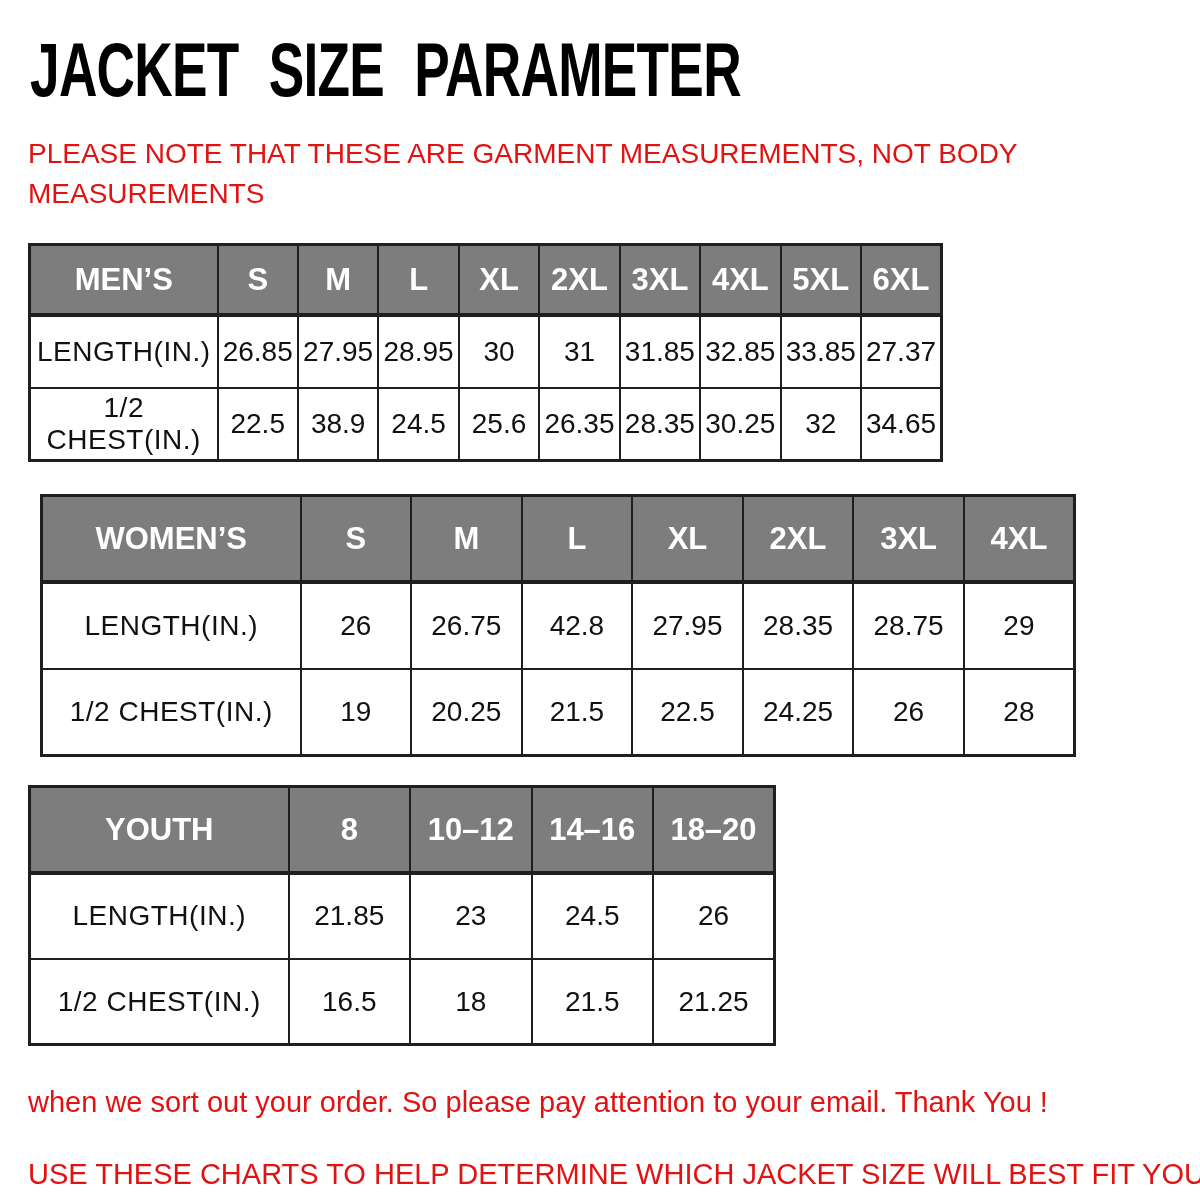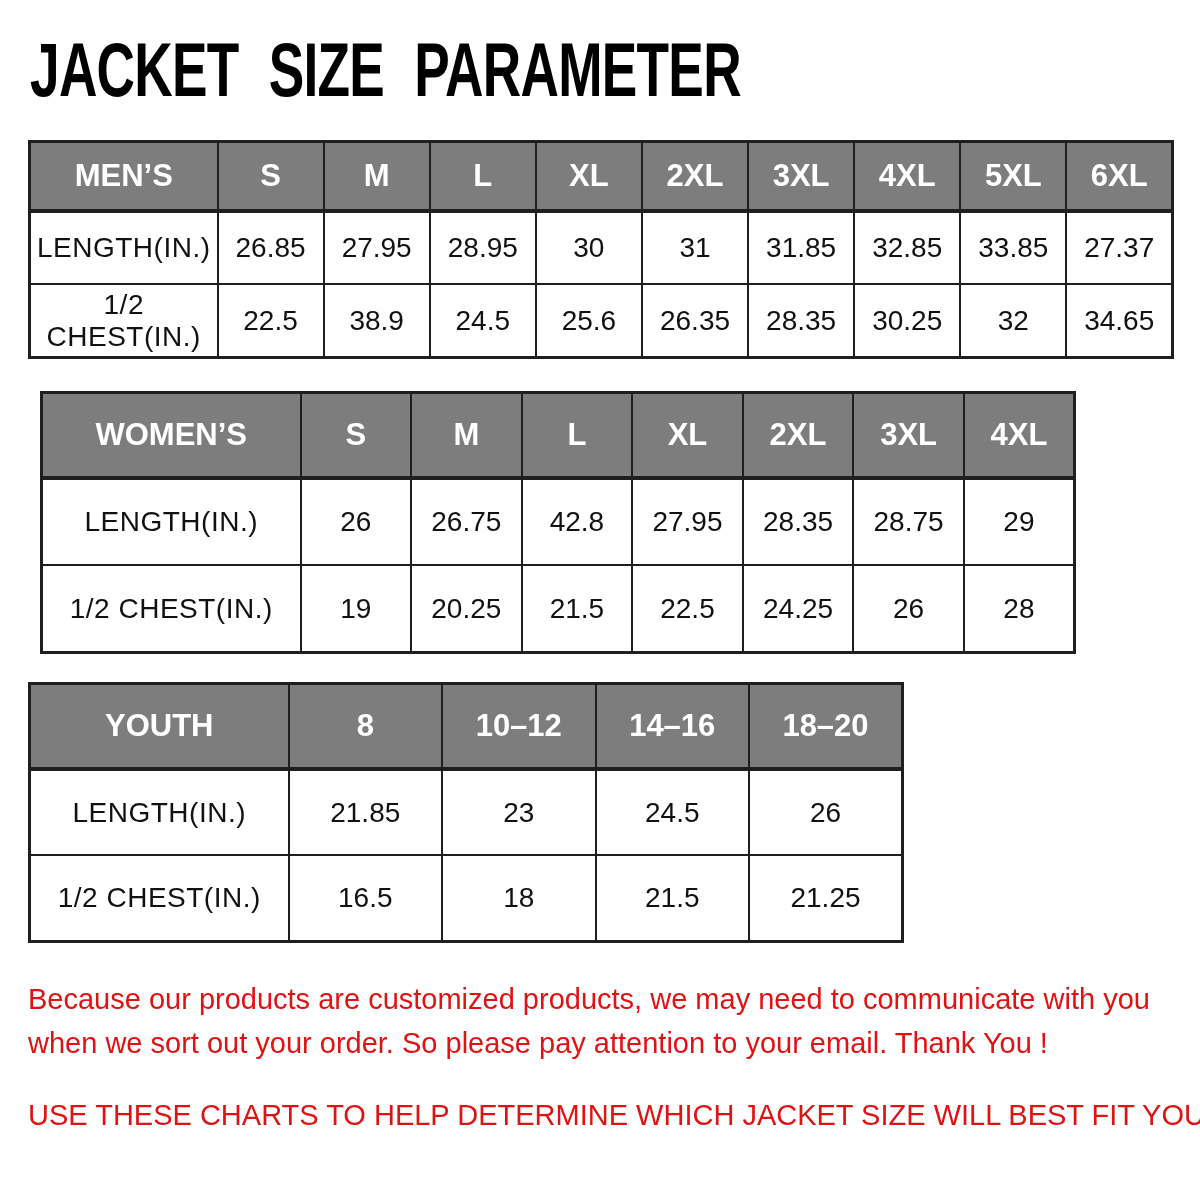--- a/index.html
+++ b/index.html
@@ -39,46 +39,50 @@
     overflow:hidden;
   }
   thead th{
     background:var(--gray);color:#ffffff;
     font-size:31px;font-weight:bold;
     border-bottom:4px solid var(--border);
   }
   tbody td{font-size:28px;color:var(--ink);}
   tbody td.rowlabel{font-size:28px;letter-spacing:0.5px;text-align:center;}
 
-  #men-table{width:1146px;margin-top:30px;}
+  #men-table{width:915px;margin-top:30px;}
   #men-table col.first{width:188px;}
   #men-table thead tr{height:70px;}
   #men-table tbody tr{height:73px;}
 
   #women-table{width:1036px;margin-top:32px;margin-left:12px;}
   #women-table col.first{width:259px;}
   #women-table thead tr{height:86px;}
   #women-table tbody tr{height:87px;}
 
-  #youth-table{width:876px;margin-top:28px;}
+  #youth-table{width:748px;margin-top:28px;}
   #youth-table col.first{width:259px;}
   #youth-table thead tr{height:86px;}
   #youth-table tbody tr{height:86px;}
 
   .footer{margin-top:34px;color:var(--red);font-size:29px;}
   .footer .para div{white-space:nowrap;line-height:1.52;}
   .footer .charts-line{white-space:nowrap;margin-top:30px;line-height:1.4;}
 </style>
 </head>
 <body>
 
 <div class="page">
 
   <div class="title">JACKET SIZE PARAMETER</div>
 
+  <div class="note">
+    <div>PLEASE NOTE THAT THESE ARE GARMENT MEASUREMENTS, NOT BODY</div>
+    <div>MEASUREMENTS</div>
+  </div>
 
   <table id="men-table">
       <colgroup>
         <col class="first">
         <col>
         <col>
         <col>
         <col>
         <col>
         <col>
@@ -205,19 +209,18 @@
           <td class="val">16.5</td>
           <td class="val">18</td>
           <td class="val">21.5</td>
           <td class="val">21.25</td>
         </tr>
       </tbody>
     </table>
 
   <div class="footer">
     <div class="para">
-      <div>Because our products are customized products, we may need to communicate with you</div>
       <div>when we sort out your order. So please pay attention to your email. Thank You !</div>
     </div>
     <div class="charts-line">USE THESE CHARTS TO HELP DETERMINE WHICH JACKET SIZE WILL BEST FIT YOU.</div>
   </div>
 
 </div>
 
 </body></html>

